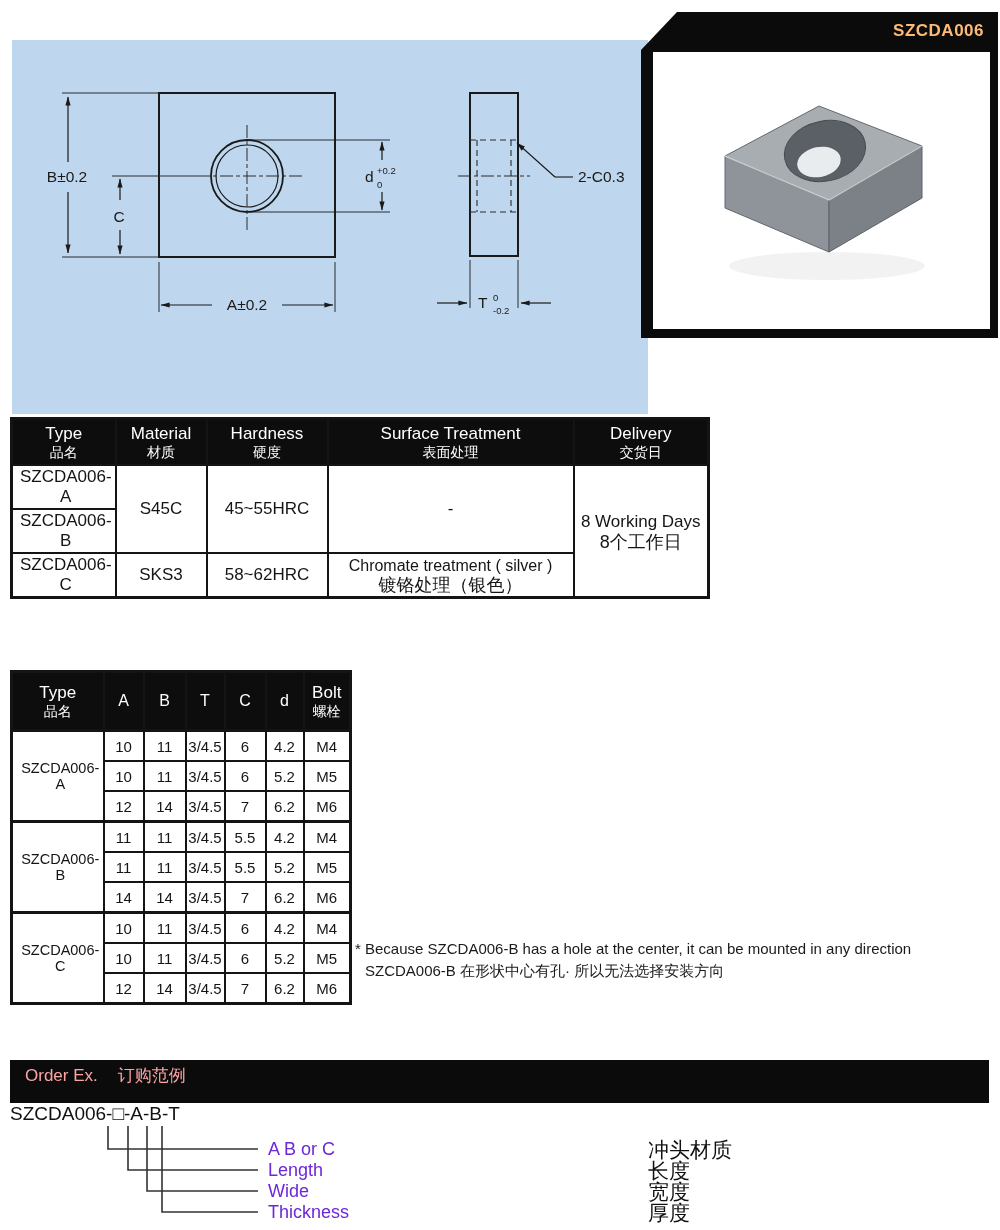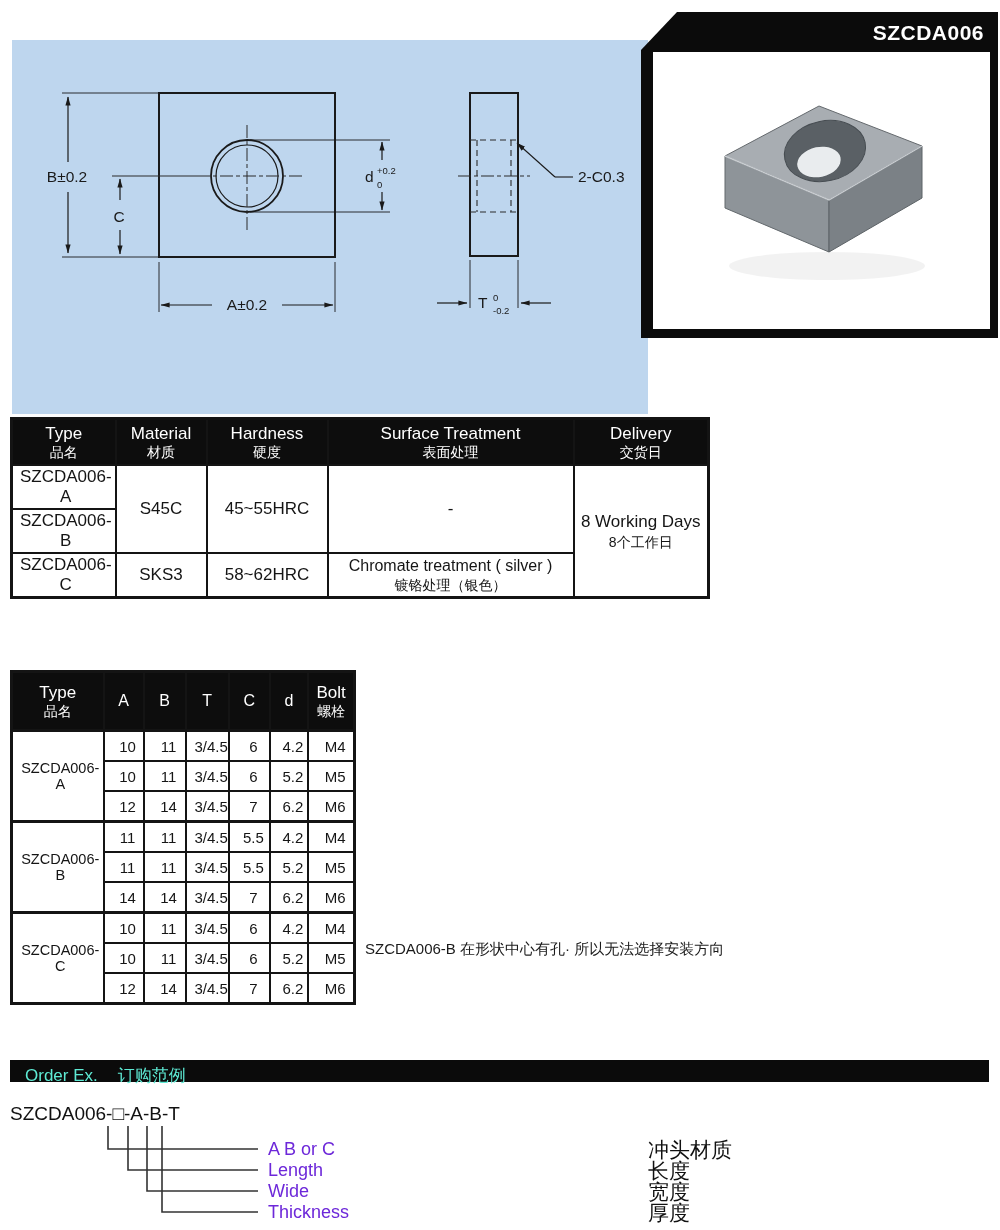--- a/index.html
+++ b/index.html
@@ -7,52 +7,52 @@
   .page{position:relative;width:1000px;height:1230px;background:#ffffff;overflow:hidden;}
 
   
   .draw-panel{position:absolute;left:12px;top:40px;width:636px;height:374px;background:#bed6ee;}
   .draw-panel svg{display:block;}
   svg text{font-family:"Liberation Sans","DejaVu Sans",sans-serif;fill:#1a1a1a;}
 
   
   .product-box{position:absolute;left:641px;top:12px;width:357px;height:326px;background:#0b0b0b;
                clip-path:polygon(0 38px,36px 0,100% 0,100% 100%,0 100%);}
-  .product-title{position:absolute;top:9px;right:14px;color:#ffffff;font-size:21px;font-weight:bold;letter-spacing:.5px;}
+  .product-title{position:absolute;top:9px;right:14px;color:#fdba74;font-size:17px;font-weight:bold;letter-spacing:.5px;}
   .product-inner{position:absolute;left:12px;top:40px;width:337px;height:277px;background:#ffffff;}
   .product-inner svg{position:absolute;left:54px;top:42px;}
 
   
   table{border-collapse:collapse;table-layout:fixed;}
   .spec-table{position:absolute;left:10px;top:417px;border:3px solid #141414;}
   .spec-table th,.spec-table td{border:2px solid #141414;text-align:center;vertical-align:middle;padding:0;overflow:hidden;}
   .spec-table th{background:#0d0d0d;color:#ffffff;font-weight:normal;height:44px;}
   .spec-table td{font-size:17px;}
   .spec-table tr{height:44px;}
   .type-cell{text-align:left;padding-left:4px !important;}
   .hdr-en{display:block;font-size:17px;line-height:21px;}
   .hdr-zh{display:block;font-size:14px;line-height:17px;}
   .cell-en{display:block;font-size:16px;line-height:20px;}
-  .cell-zh{display:block;font-size:14px;line-height:18px;}
+  .cell-zh{display:block;font-size:18px;line-height:18px;}
   .cell-big-en{display:block;font-size:17px;line-height:22px;}
 
   .dim-table{position:absolute;left:10px;top:670px;border:3px solid #141414;}
   .dim-table th,.dim-table td{border:2px solid #141414;text-align:center;vertical-align:middle;padding:0;overflow:hidden;}
   .dim-table th{background:#0d0d0d;color:#ffffff;font-weight:normal;height:56px;font-size:16px;}
-  .dim-table td{font-size:15px;height:28px;padding-left:8px;}
+  .dim-table td{font-size:15px;height:28px;}
   .dim-table .hdr-zh{font-size:14px;}
   .dim-table .type-cell{font-size:14.5px;padding-left:5px !important;}
   .dim-table tr.group-start td{border-top:3px solid #141414;}
 
   
   .note{position:absolute;left:355px;top:938px;font-size:15px;line-height:22px;color:#1a1a1a;}
   .note .l2{padding-left:10px;}
 
   
-  .order-bar{position:absolute;left:10px;top:1060px;width:979px;height:22px;background:#0b0b0b;color:#5eead4;
+  .order-bar{position:absolute;left:10px;top:1060px;width:979px;height:43px;background:#0b0b0b;color:#fca5a5;
              font-size:17px;line-height:31px;padding-left:15px;box-sizing:border-box;}
   .order-bar .zh{margin-left:20px;}
   .order-code{position:absolute;left:10px;top:1103px;font-size:19px;color:#111;}
   .tree-svg{position:absolute;left:0;top:1118px;}
   .order-label-en{position:absolute;left:268px;font-size:18px;line-height:20px;color:#6d28d9;}
   .order-label-zh{position:absolute;left:648px;font-size:21px;line-height:20px;color:#111;}
 </style>
 </head>
 <body>
 
@@ -303,20 +303,21 @@
       <td>14</td>
       <td>3/4.5</td>
       <td>7</td>
       <td>6.2</td>
       <td>M6</td>
     </tr>
   </tbody>
     </table>
 
   <div class="note">
+    <div>* Because SZCDA006-B has a hole at the center, it can be mounted in any direction</div>
     <div class="l2">SZCDA006-B 在形状中心有孔· 所以无法选择安装方向</div>
   </div>
 
   <div class="order-bar">
     <span>Order Ex.</span><span class="zh">订购范例</span>
   </div>
 
   <div class="order-code">SZCDA006-□-A-B-T</div>
 
   <svg class="tree-svg" width="300" height="112" viewBox="0 0 300 112">

